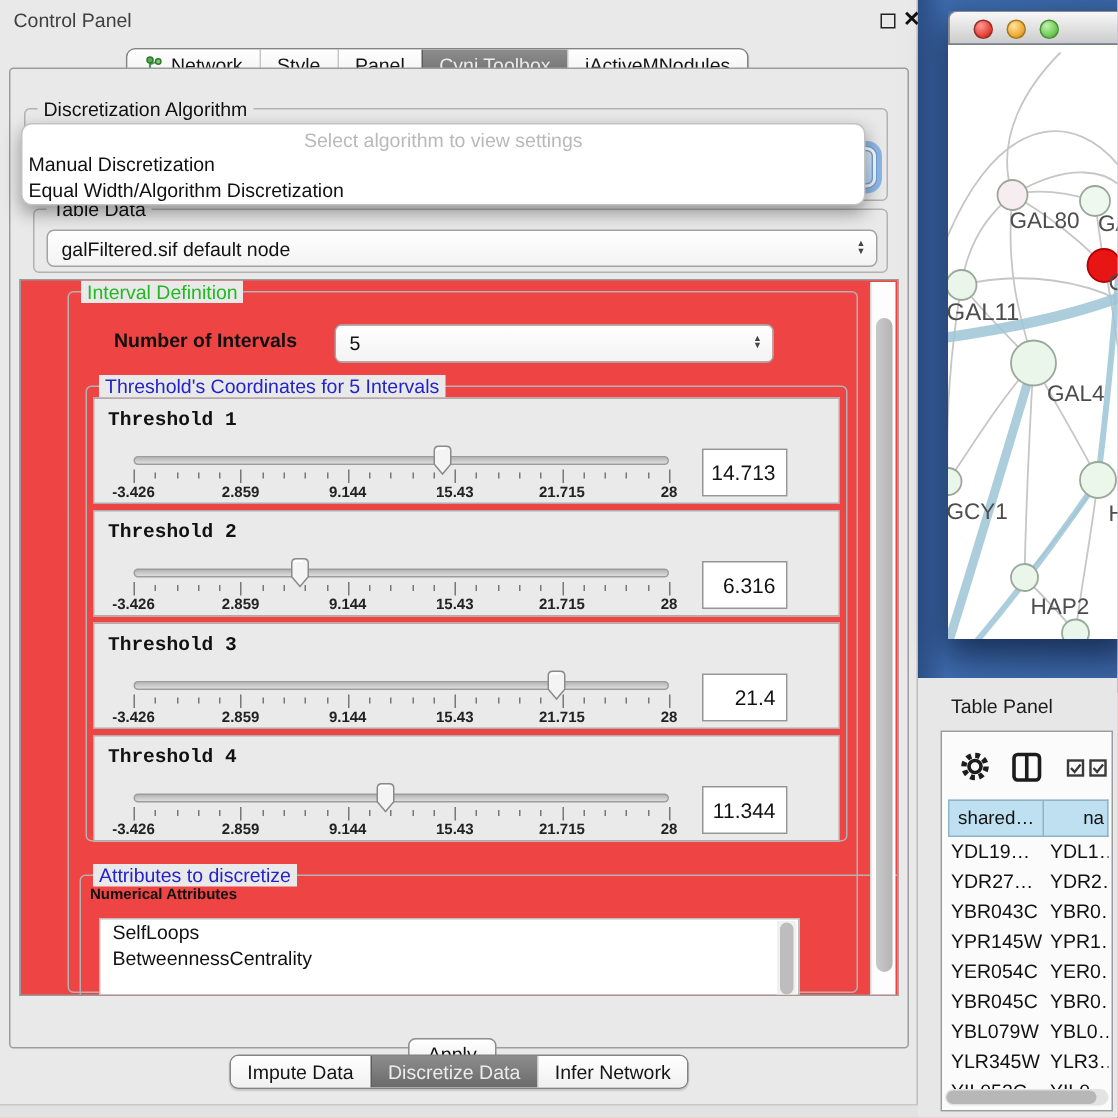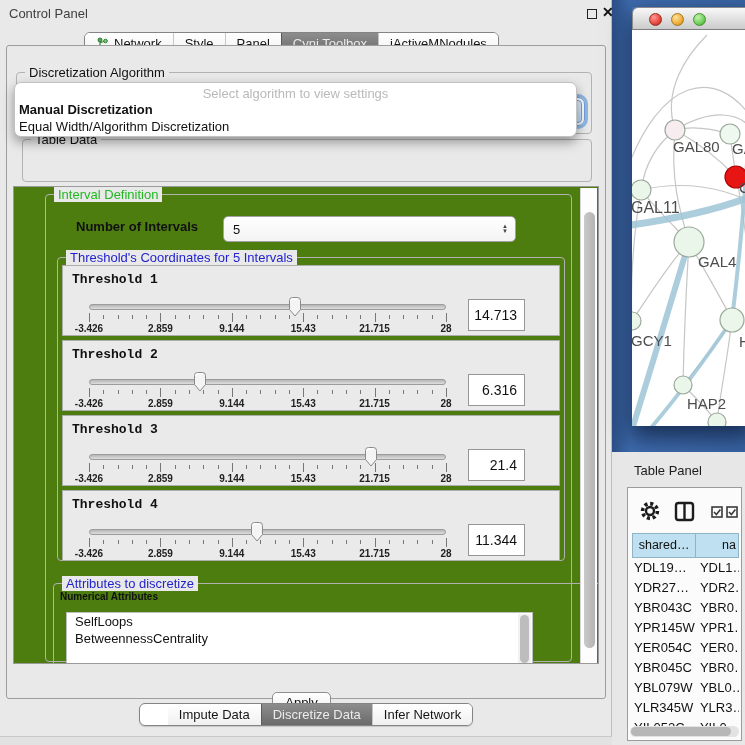--- a/index.html
+++ b/index.html
@@ -18,21 +18,21 @@
 
   .seg { position:absolute; display:flex; height:23px; border:1px solid #848484;
     border-radius:6px; overflow:hidden; background:#fff; font-size:13px; align-items:stretch;
     box-shadow:0 1px 1px rgba(0,0,0,.15); }
   .seg .tab { display:flex; align-items:center; gap:5px; padding:0 11px; color:#151515;
     background:linear-gradient(#ffffff,#f0f0f0); border-left:1px solid #c6c6c6; cursor:default; white-space:nowrap; }
   .seg .tab:first-child { border-left:none; }
   .seg .tab.active { background:linear-gradient(#8d8d8d,#6a6a6a); color:#ececec; border-left-color:#5c5c5c; }
   .seg-top { left:84px; top:32px; }
   .seg-bottom-wrap { position:absolute; left:0; top:703px; width:612px; display:flex; justify-content:center; }
-  .seg-bottom-wrap .seg { position:relative;padding-left:28px; }
+  .seg-bottom-wrap .seg { position:relative; }
 
   .outer-box { position:absolute; left:6px; top:45px; width:600px; height:654px;
     border:1px solid #9d9d9d; border-radius:3px; background:#e9e9e9; }
 
   .groupbox { position:absolute; border:1px solid #b2b2b2; border-radius:4px; }
   .group-label { position:absolute; top:-8px; left:8px; background:#e9e9e9; padding:0 4px;
     font-size:13px; color:#111; white-space:nowrap; }
   .group-label.green { color:#22b822; }
   .group-label.blue { color:#2323cc; }
 
@@ -44,24 +44,24 @@
 
   
   .combo.focused { box-shadow:0 0 0 3px rgba(110,165,225,.75); border-color:#6f9fd8; }
   .combo .blue-cap { position:absolute; right:2px; top:2px; bottom:2px; width:14px;
     border-radius:4px; background:linear-gradient(#dcebfa,#b9d6f2); border:1px solid #76a3da; }
 
   .popup { position:absolute; left:14px; top:82px; width:563px; height:55px; background:#fff;
     border:1px solid #c2c2c2; border-radius:7px; box-shadow:0 5px 12px rgba(0,0,0,.38); z-index:40; }
   .popup .hint { text-align:center; color:#b9b9b9; font-size:13px; padding-top:3px; }
   .popup .p-item { font-size:13px; color:#111; padding:1px 0 1px 4px; white-space:nowrap; }
-  .popup .p-item.selected { font-weight:bold; }
+  .popup .p-item.selected { font-weight:normal; }
 
   .scroll-area { position:absolute; left:13px; top:186px; width:586px; height:478px;
-    border:1px solid #9a9a9a; background:#4d7c0f; overflow:hidden; }
+    border:1px solid #9a9a9a; background:#ef4444; overflow:hidden; }
   .vscroll { position:absolute; right:1px; top:1px; width:17px; height:476px; background:#fdfdfd;
     border-left:1px solid #d5d5d5; }
   .vscroll .thumb { position:absolute; left:3px; top:24px; width:11px; height:436px;
     background:linear-gradient(90deg,#c9c9c9,#b4b4b4); border-radius:6px; }
 
   .noi-label { position:absolute; left:30px; top:24px; font-size:13px; font-weight:bold; color:#111; }
 
   .th-row { position:relative; margin:4px 4px 2px 4px; height:71px;
     border:1px solid #adadad; background:#eaeaea; }
   .th-label { position:absolute; left:9px; top:6px; font-size:13px; font-weight:bold; color:#111;font-family:Liberation Mono, monospace; }
@@ -178,20 +178,27 @@
     <div class="popup">
       <div class="hint">Select algorithm to view settings</div>
       <div id="popup-items">
           <div class="p-item selected">Manual Discretization</div>
           <div class="p-item">Equal Width/Algorithm Discretization</div>
         </div>
     </div>
 
     <div class="groupbox" style="left:22px; top:139px; width:570px; height:43px;">
       <span class="group-label">Table Data</span>
+      <div class="combo" style="left:8px; top:13px; width:554px; height:25px;">
+        <span class="combo-text">galFiltered.sif default node</span>
+        <span class="arrows">
+            <span>▲</span>
+            <span>▼</span>
+          </span>
+      </div>
     </div>
 
     <div class="scroll-area">
 
       <div class="groupbox" style="left:31px; top:7px; width:527px; height:468px;">
         <span class="group-label green">Interval Definition</span>
 
         <span class="noi-label">Number of Intervals</span>
         <div class="combo" style="left:177px; top:21px; width:293px; height:26px;">
           <span class="combo-text">5</span>

